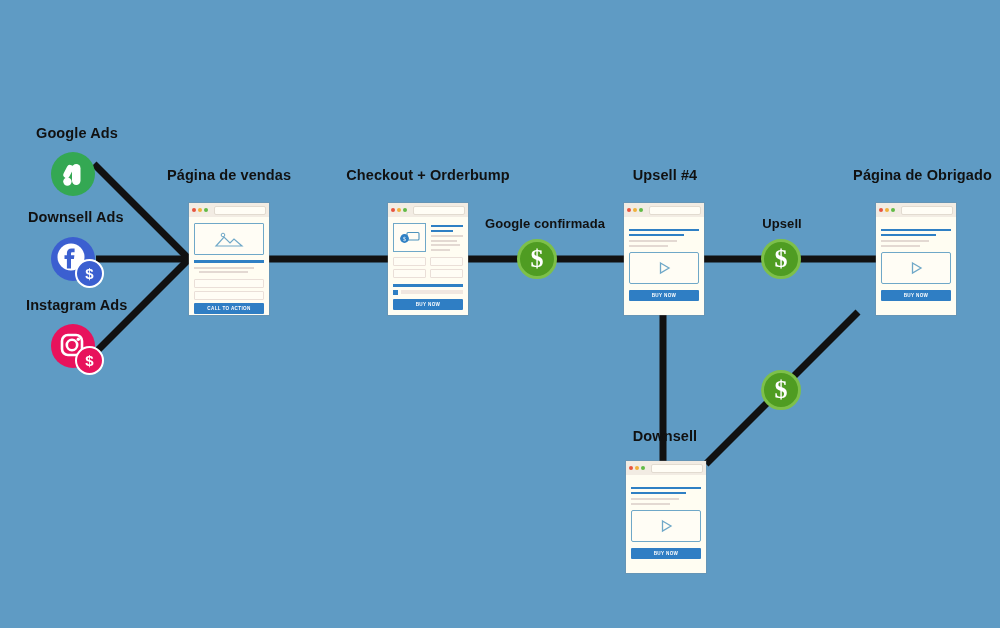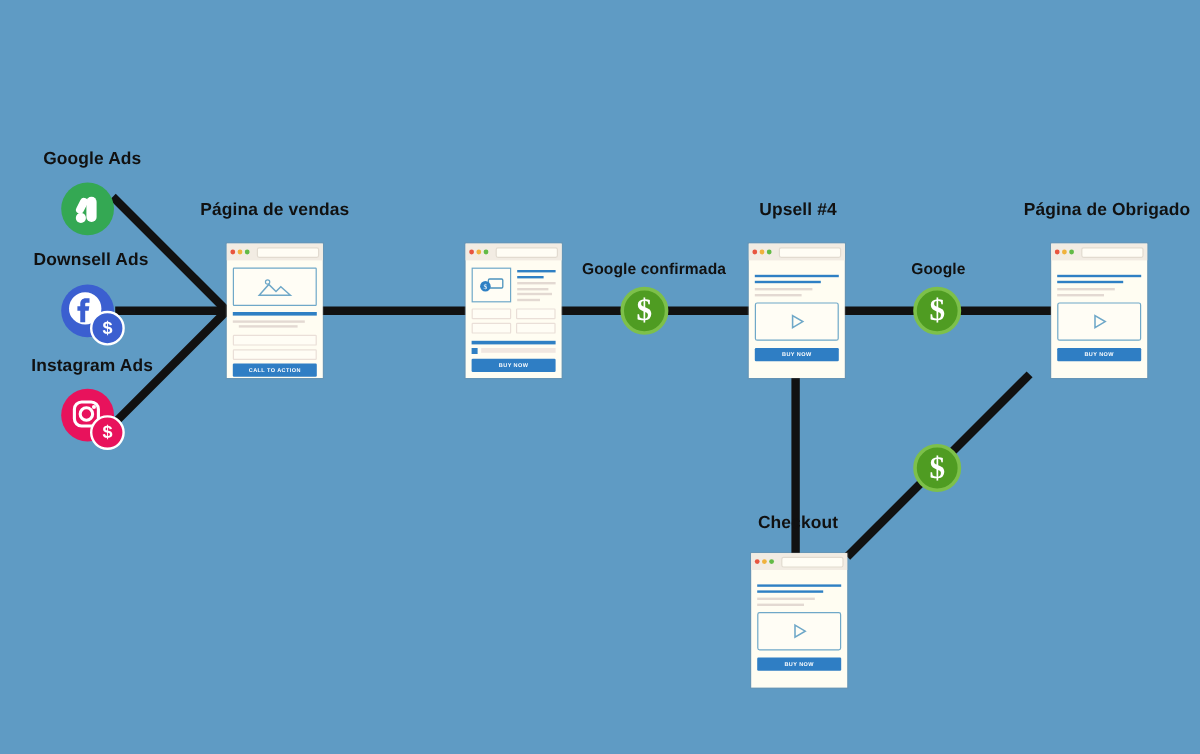--- a/index.html
+++ b/index.html
@@ -239,26 +239,27 @@
       <g fill="none" stroke="#ffffff" stroke-width="2.6">
         <rect x="11" y="11" width="20" height="20" rx="6"></rect>
         <circle cx="21" cy="21" r="5.2"></circle>
       </g>
       <circle cx="27.3" cy="15.2" r="1.7" fill="#ffffff"></circle>
     </svg>
     <div class="badge" style="background:#e8125c; border:2.5px solid #ffffff;">$</div>
   </div>
 
   <div class="label big ctr" style="left:229px; top:167px;">Página de vendas</div>
+  <div class="label big ctr" style="left:428px; top:167px;">Checkout + Orderbump</div>
   <div class="label big ctr" style="left:665px; top:167px;">Upsell #4</div>
   <div class="label big ctr" style="left:916px; top:167px;padding-left:13px;">Página de Obrigado</div>
-  <div class="label big ctr" style="left:665px; top:428px;">Checkout</div>
+  <div class="label big ctr" style="left:665px; top:428px;">Downsell</div>
 
   <div class="label mid ctr" style="left:545px; top:216px;">Google confirmada</div>
-  <div class="label mid ctr" style="left:782px; top:216px;">Google</div>
+  <div class="label mid ctr" style="left:782px; top:216px;">Upsell</div>
 
   <div class="coin" style="left:517px; top:239px;">$</div>
   <div class="coin" style="left:761px; top:239px;">$</div>
   <div class="coin" style="left:761px; top:370px;">$</div>
 
   <div class="mock" style="left:189px; top:203px;">
     <div class="mock-bar">
       <div class="dot d-r"></div>
       <div class="dot d-y"></div>
       <div class="dot d-g"></div>

